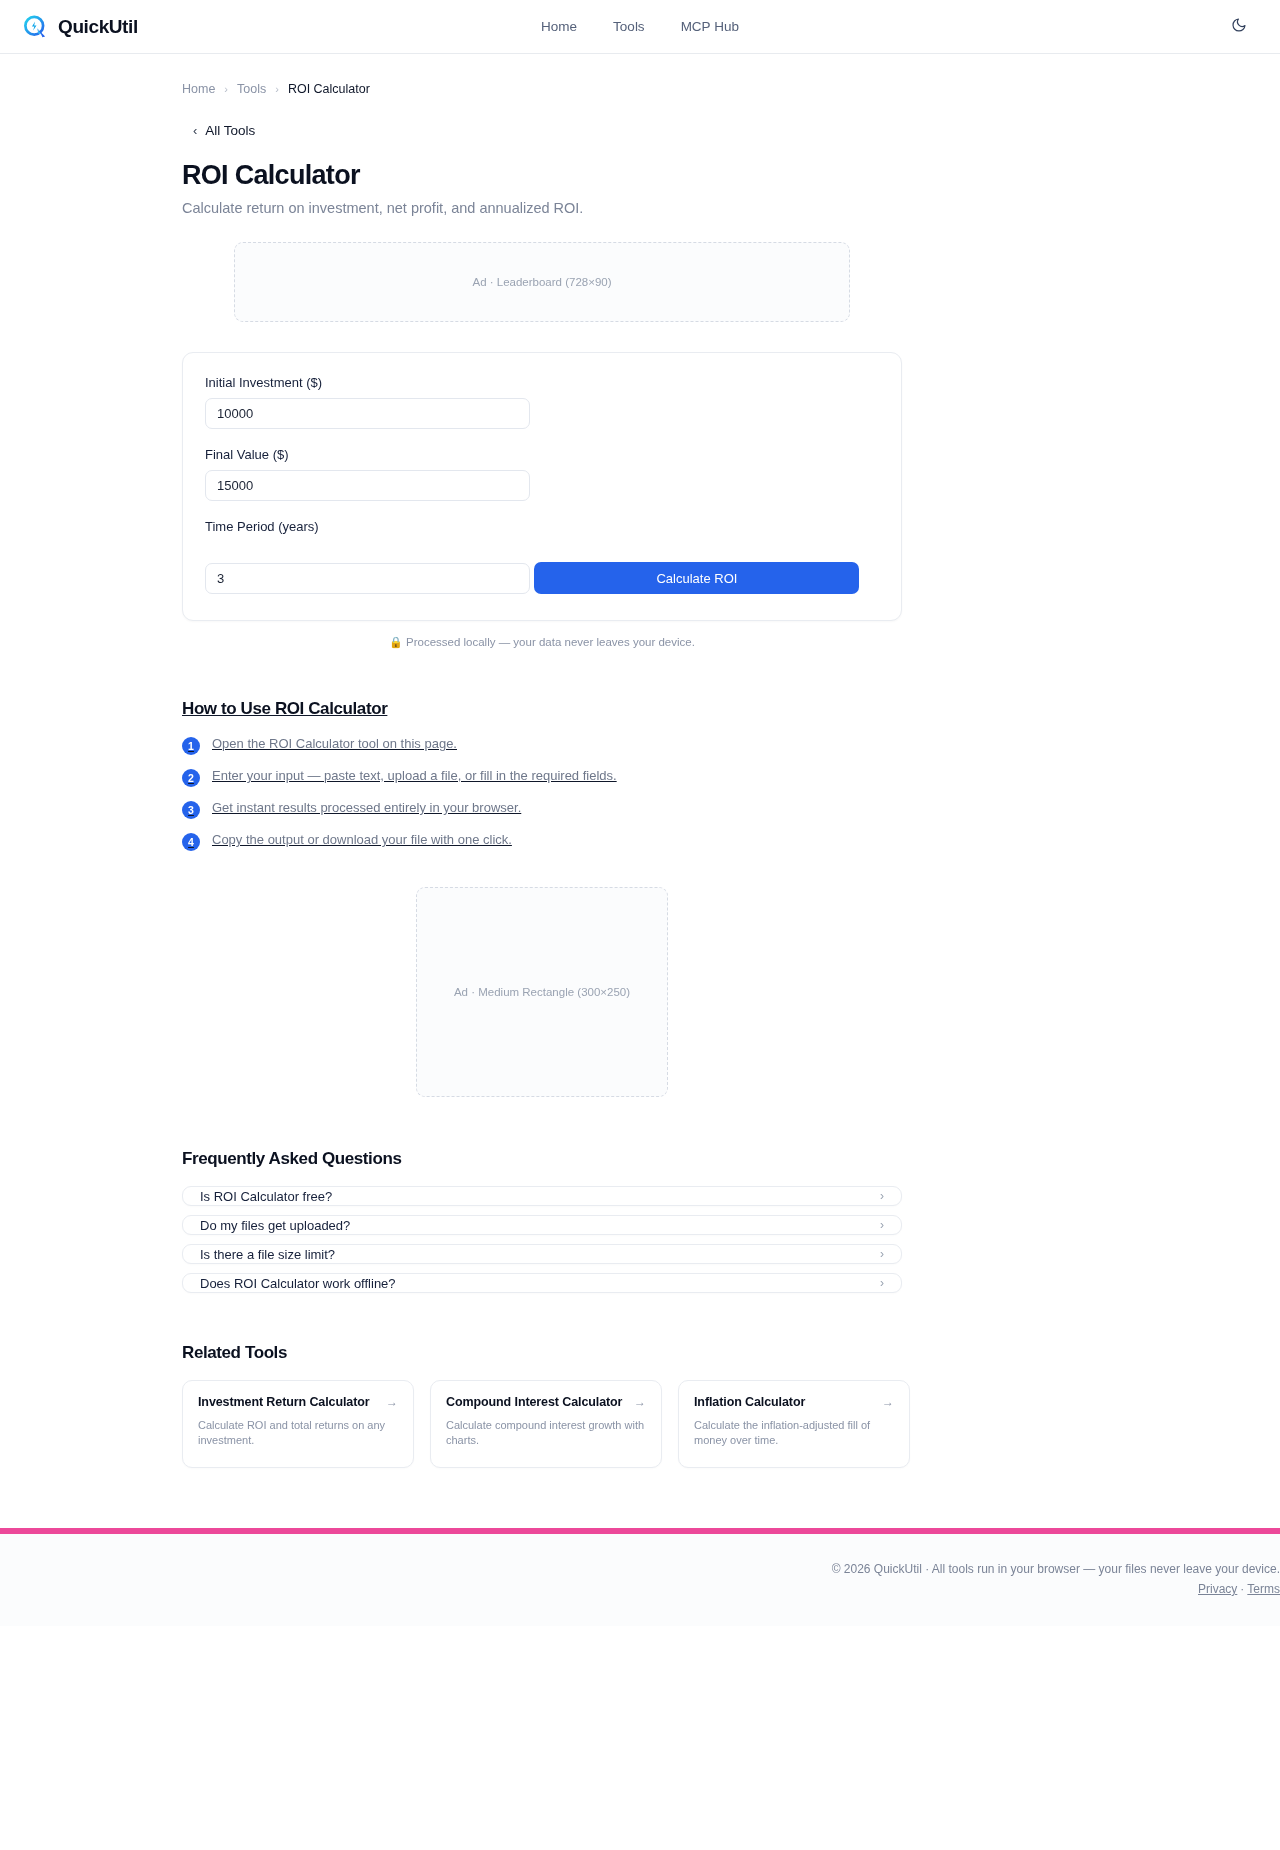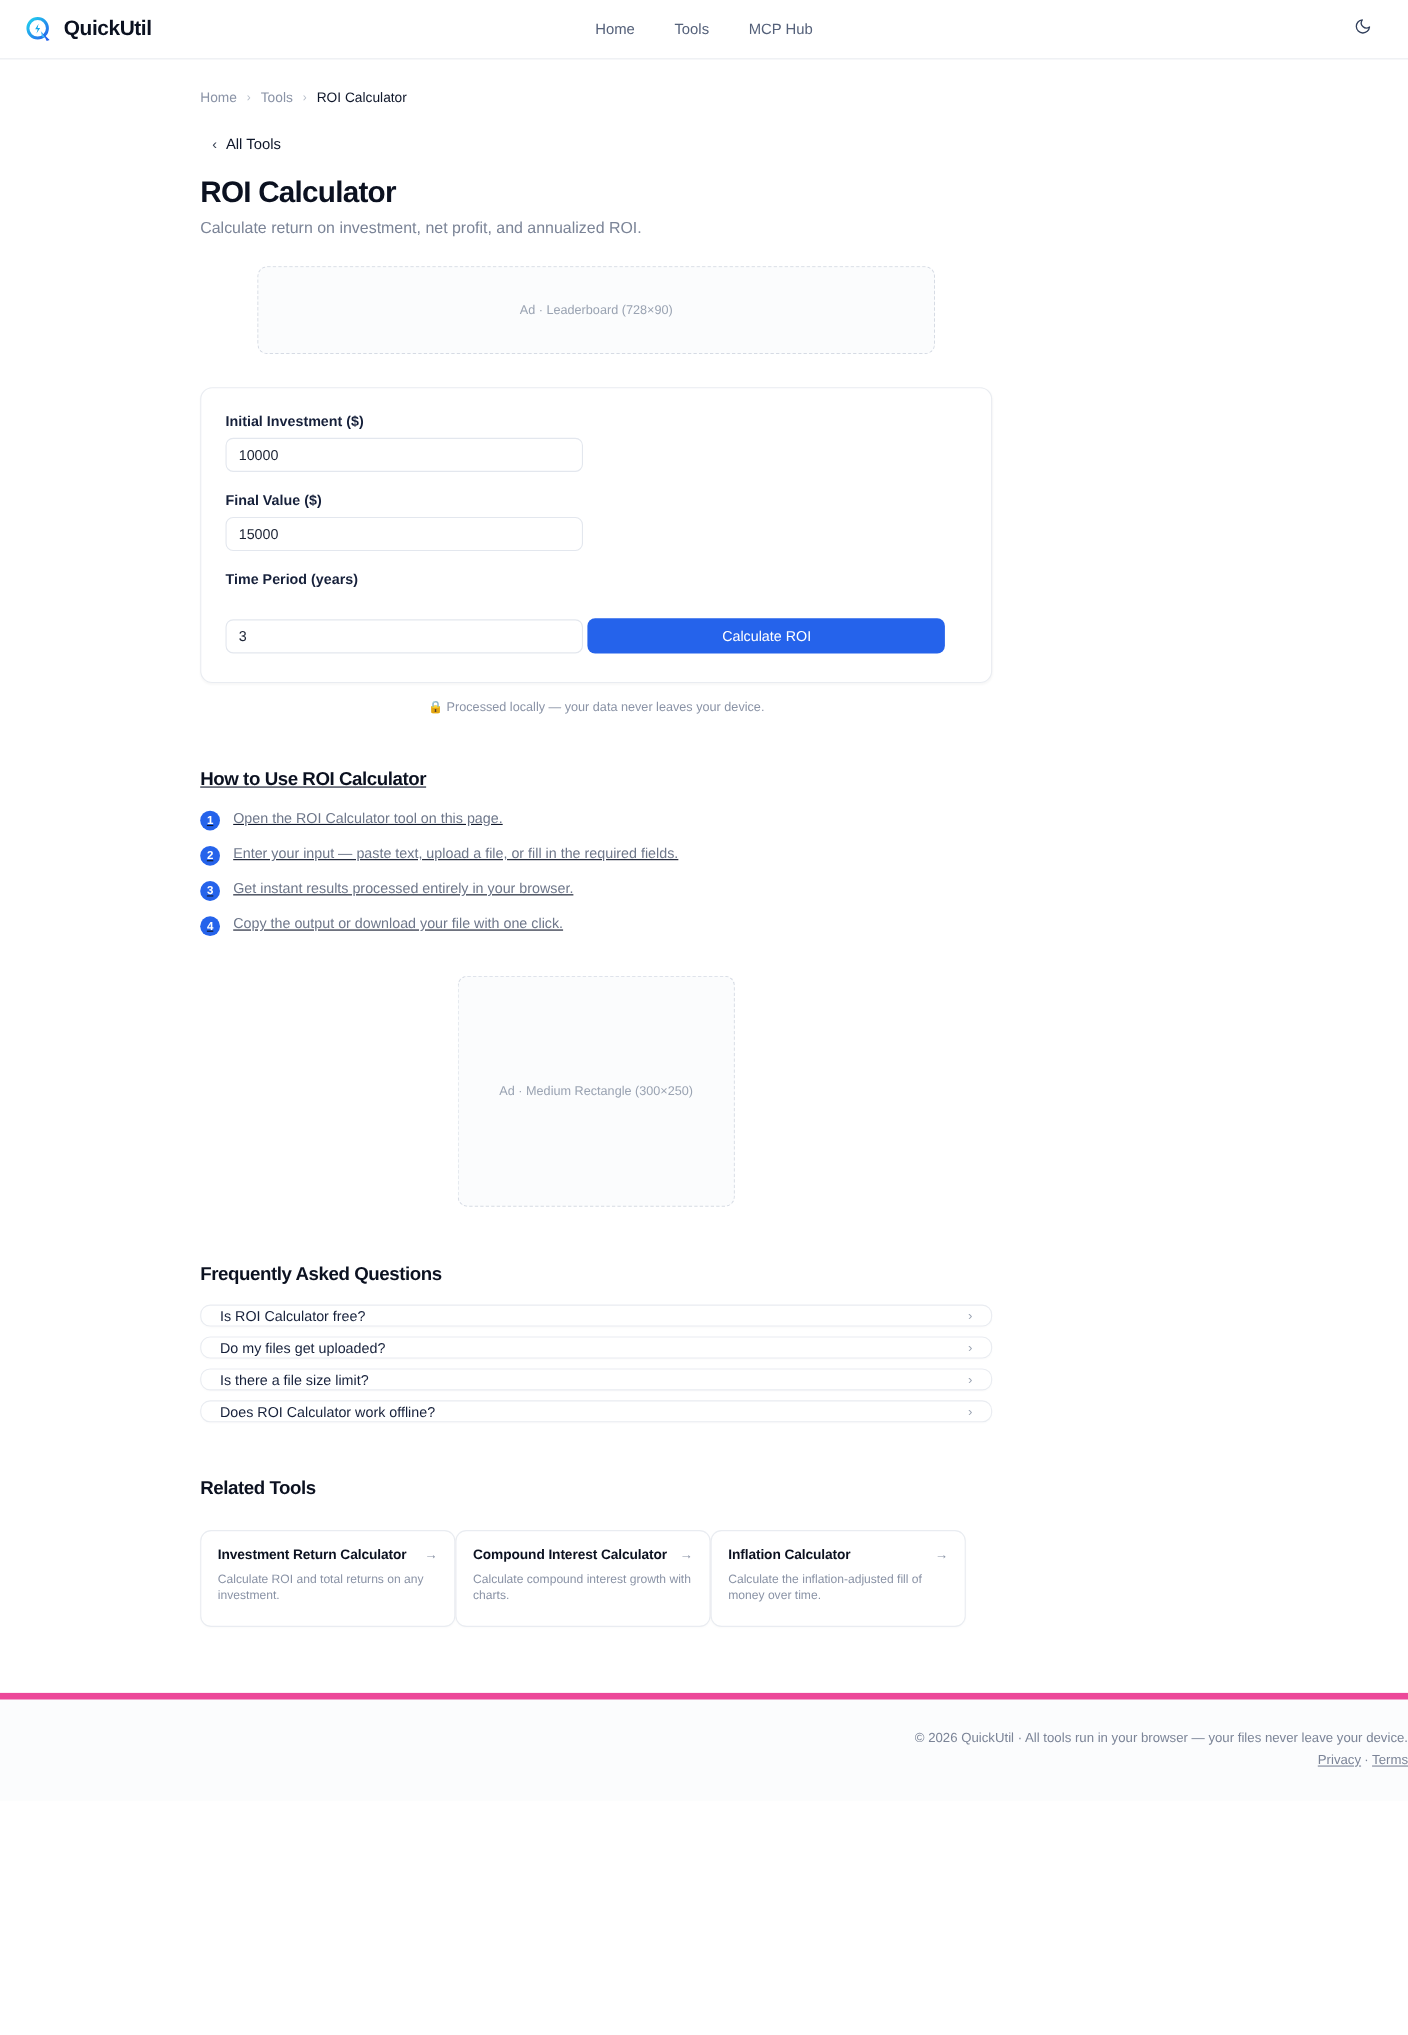--- a/index.html
+++ b/index.html
@@ -123,21 +123,21 @@
     margin-top: 30px;
     width: 720px;
     border: 1px solid #e9ecf1;
     border-radius: 11px;
     background: #fff;
     padding: 22px 22px 26px 22px;
     box-shadow: 0 1px 2px rgba(15,23,42,0.03);
   }
   .field-label {
     font-size: 13px;
-    font-weight: bold;
+    font-weight: normal;
     color: #16203a;
     margin-bottom: 8px;
   }
   .field-label.spaced { margin-top: 18px; }
   .field-input {
     width: 325px;
     height: 31px;
     border: 1px solid #e3e7ee;
     border-radius: 7px;
     padding: 0 11px;
@@ -201,24 +201,24 @@
     padding: 0 17px;
     cursor: pointer;
     box-shadow: 0 1px 2px rgba(15,23,42,0.02);
   }
   .faq-q { font-size: 13px; color: #16203a; }
   .faq-chev { font-size: 12px; color: #9aa3b2; line-height: 1; }
 
   
   .related { margin-top: 50px; }
   .related-grid {
-    margin-top: 28px;
+    margin-top: 17px;
     display: grid;
     grid-template-columns: repeat(3, 232px);
-    gap: 0;
+    gap: 16px;
   }
   .related-card {
     border: 1px solid #e9ecf1;
     border-radius: 10px;
     background: #fff;
     padding: 14px 15px 16px 15px;
     cursor: pointer;
     box-shadow: 0 1px 2px rgba(15,23,42,0.02);
     min-height: 88px;
   }

